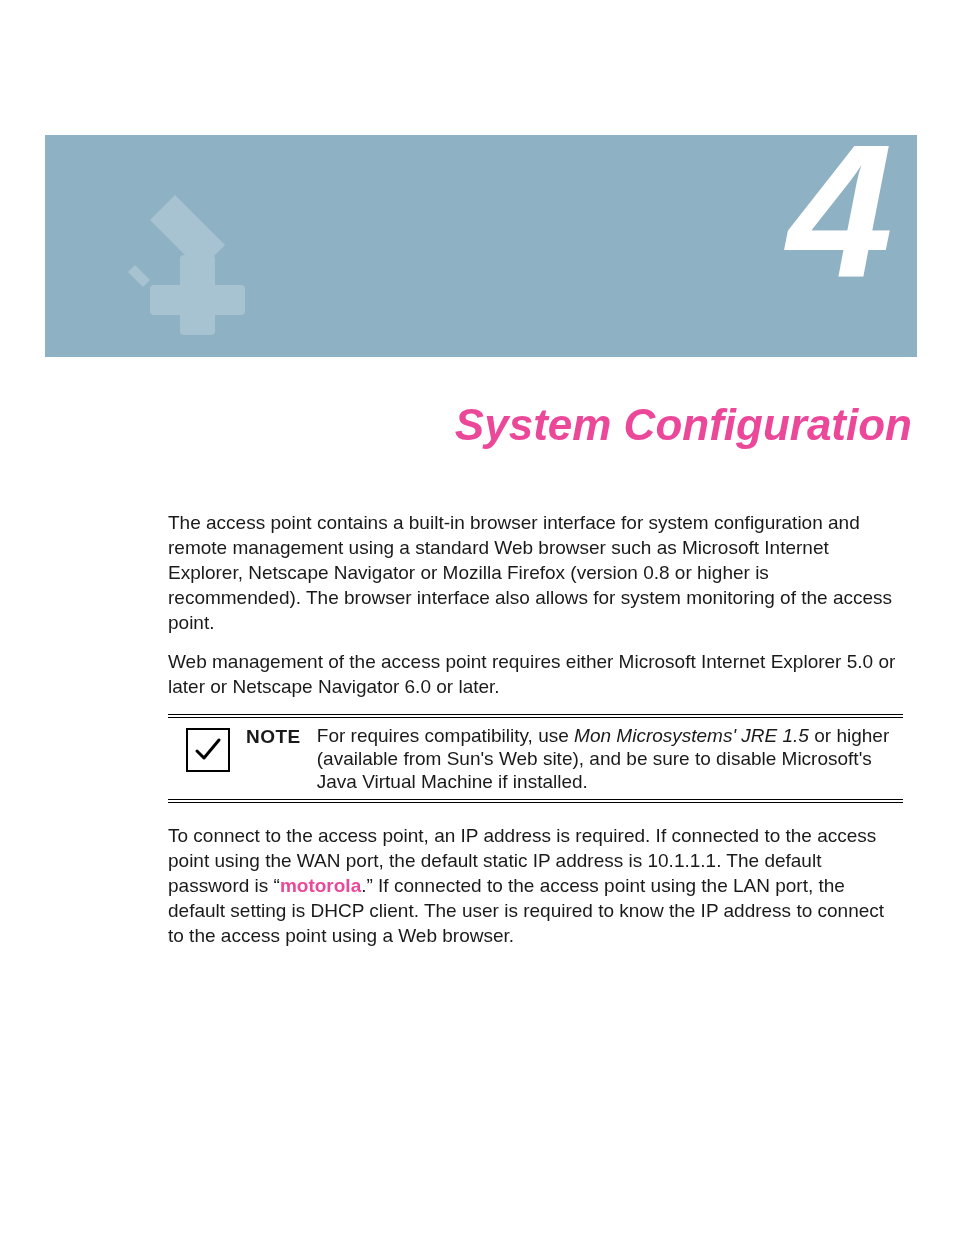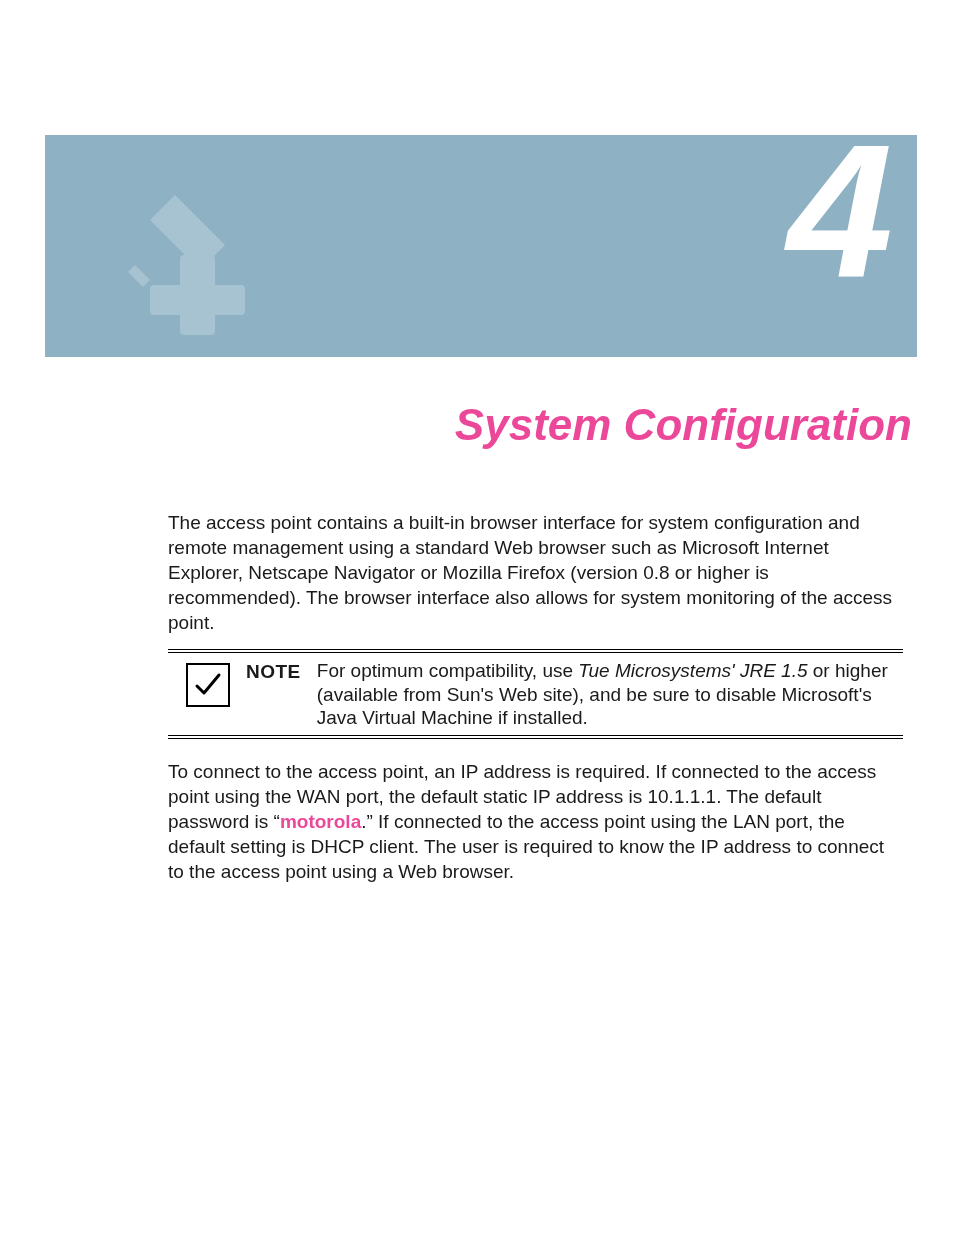--- a/index.html
+++ b/index.html
@@ -117,29 +117,30 @@
       </g>
     </svg>
   </div>
   <div class="chapter-number">4</div>
 </div>
 
 <div class="chapter-title">System Configuration</div>
 
 <div class="content">
   <p>The access point contains a built-in browser interface for system configuration and remote management using a standard Web browser such as Microsoft Internet Explorer, Netscape Navigator or Mozilla Firefox (version 0.8 or higher is recommended). The browser interface also allows for system monitoring of the access point.</p>
+  <p>Web management of the access point requires either Microsoft Internet Explorer 5.0 or later or Netscape Navigator 6.0 or later.</p>
 
   <div class="note-block">
     <div class="note-icon">
       <svg width="30" height="30" viewBox="0 0 30 30">
         <path d="M 4 16 L 11 23 L 26 5" stroke="#000" stroke-width="3" fill="none" stroke-linecap="round" stroke-linejoin="round"></path>
       </svg>
     </div>
     <div class="note-label">NOTE</div>
     <div class="note-body">
-      <span>For optimum compatibility, use </span><span class="italic">Tue Microsystems' JRE 1.5</span><span> or higher (available from Sun's Web site), and be sure to disable Microsoft's Java Virtual Machine if installed.</span>
+      <span>For requires compatibility, use </span><span class="italic">Mon Microsystems' JRE 1.5</span><span> or higher (available from Sun's Web site), and be sure to disable Microsoft's Java Virtual Machine if installed.</span>
     </div>
   </div>
 
   <p>
     <span>To connect to the access point, an IP address is required. If connected to the access point using the WAN port, the default static IP address is 10.1.1.1. The default password is “</span><span class="bold-inline">motorola</span><span>.” If connected to the access point using the LAN port, the default setting is DHCP client. The user is required to know the IP address to connect to the access point using a Web browser.</span>
   </p>
 </div>
 
 </body></html>

